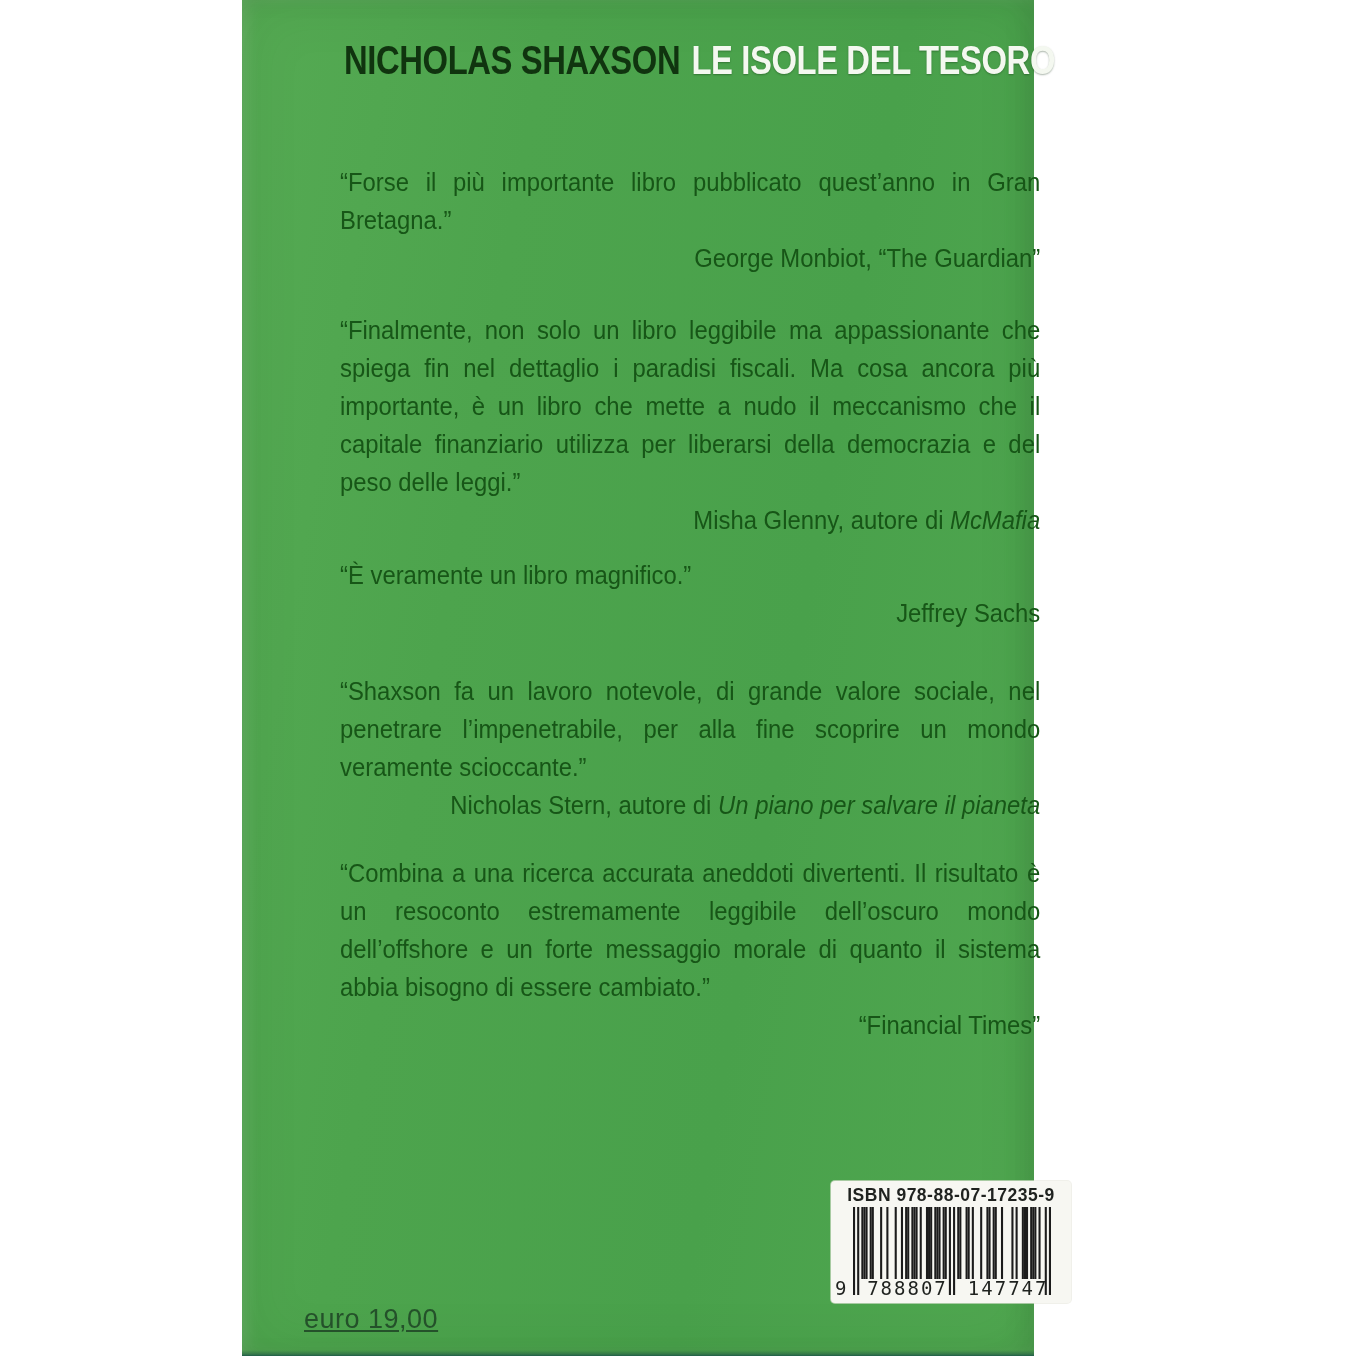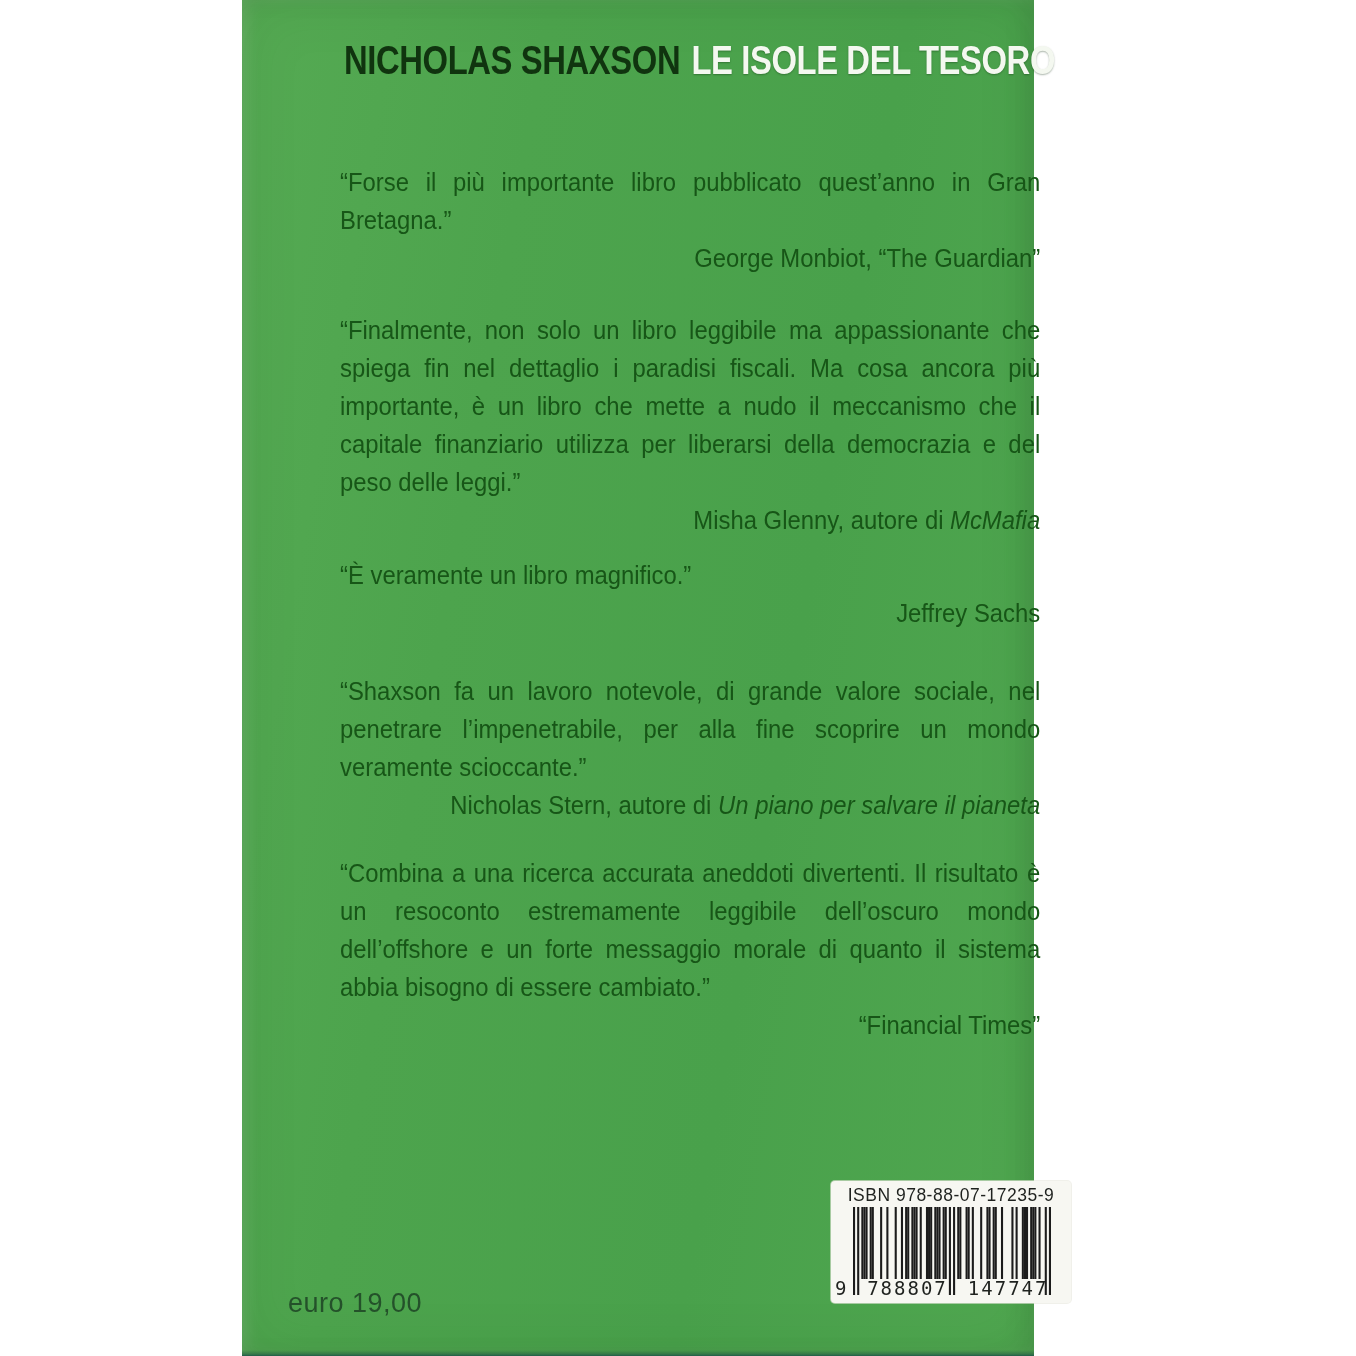--- a/index.html
+++ b/index.html
@@ -26,30 +26,30 @@
   .quote{
     position:absolute;left:98px;width:778px;color:#175617;
     transform:scaleX(0.90);transform-origin:0 0;
     font-size:26.5px;line-height:38px;letter-spacing:0;
   }
   .quote p{margin:0;}
   .qtext{text-align:justify;}
   .qattr{text-align:right;}
   .qattr .it{font-style:italic;}
   .price{
-    position:absolute;left:46px;top:1288px;margin:0;
-    color:#24512a;font-size:27px;line-height:30px;letter-spacing:0.5px;
+    position:absolute;left:46px;top:1288px;margin:16px;
+    color:#24512a;font-size:27px;line-height:30px;letter-spacing:0.5px;text-decoration:underline;
   }
   .barcode-box{
     position:absolute;left:589px;top:1181px;width:240px;height:122px;
     background:#f7f7f2;border-radius:4px;box-shadow:0 0 0 1px rgba(230,230,220,0.6);
   }
   .isbn-label{
     margin:4px 0 0 0;text-align:center;color:#1f221f;
-    font-size:17.5px;line-height:20px;letter-spacing:0.5px;font-weight:400;
+    font-size:17.5px;line-height:20px;letter-spacing:0.5px;font-weight:700;
   }
   .bars-wrap{position:relative;margin:2px 10px 0 22px;height:92px;}
   .bars-wrap svg{display:block;width:198px;height:92px;}
   .bc-digit{
     position:absolute;bottom:0;color:#1f221f;
     font-family:"DejaVu Sans Mono", monospace;font-size:19px;line-height:21px;
   }
   .bc-d1{left:-18px;}
   .bc-d2{left:4.2%;width:44%;text-align:center;letter-spacing:2px;}
   .bc-d3{left:52.6%;width:44%;text-align:center;letter-spacing:2px;}

